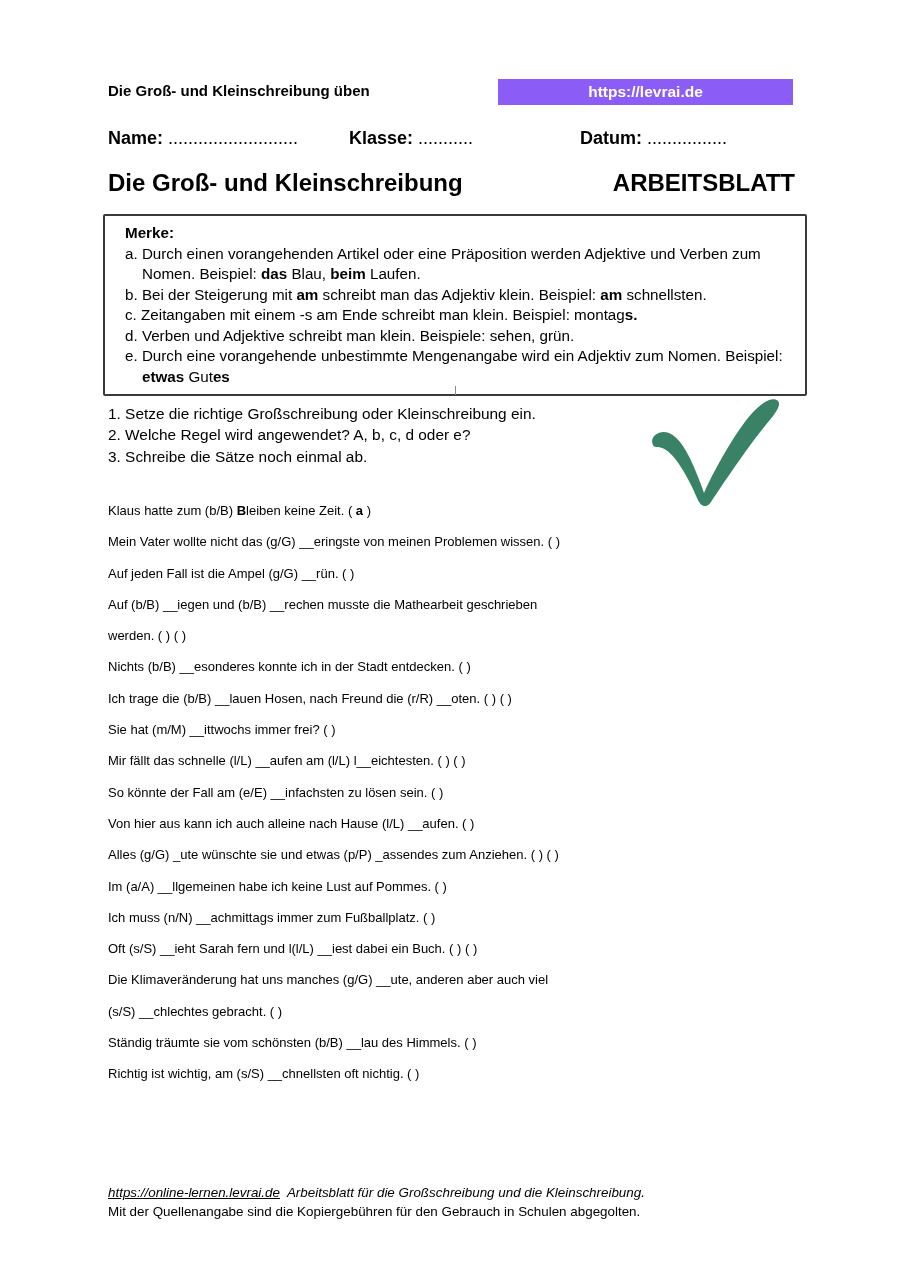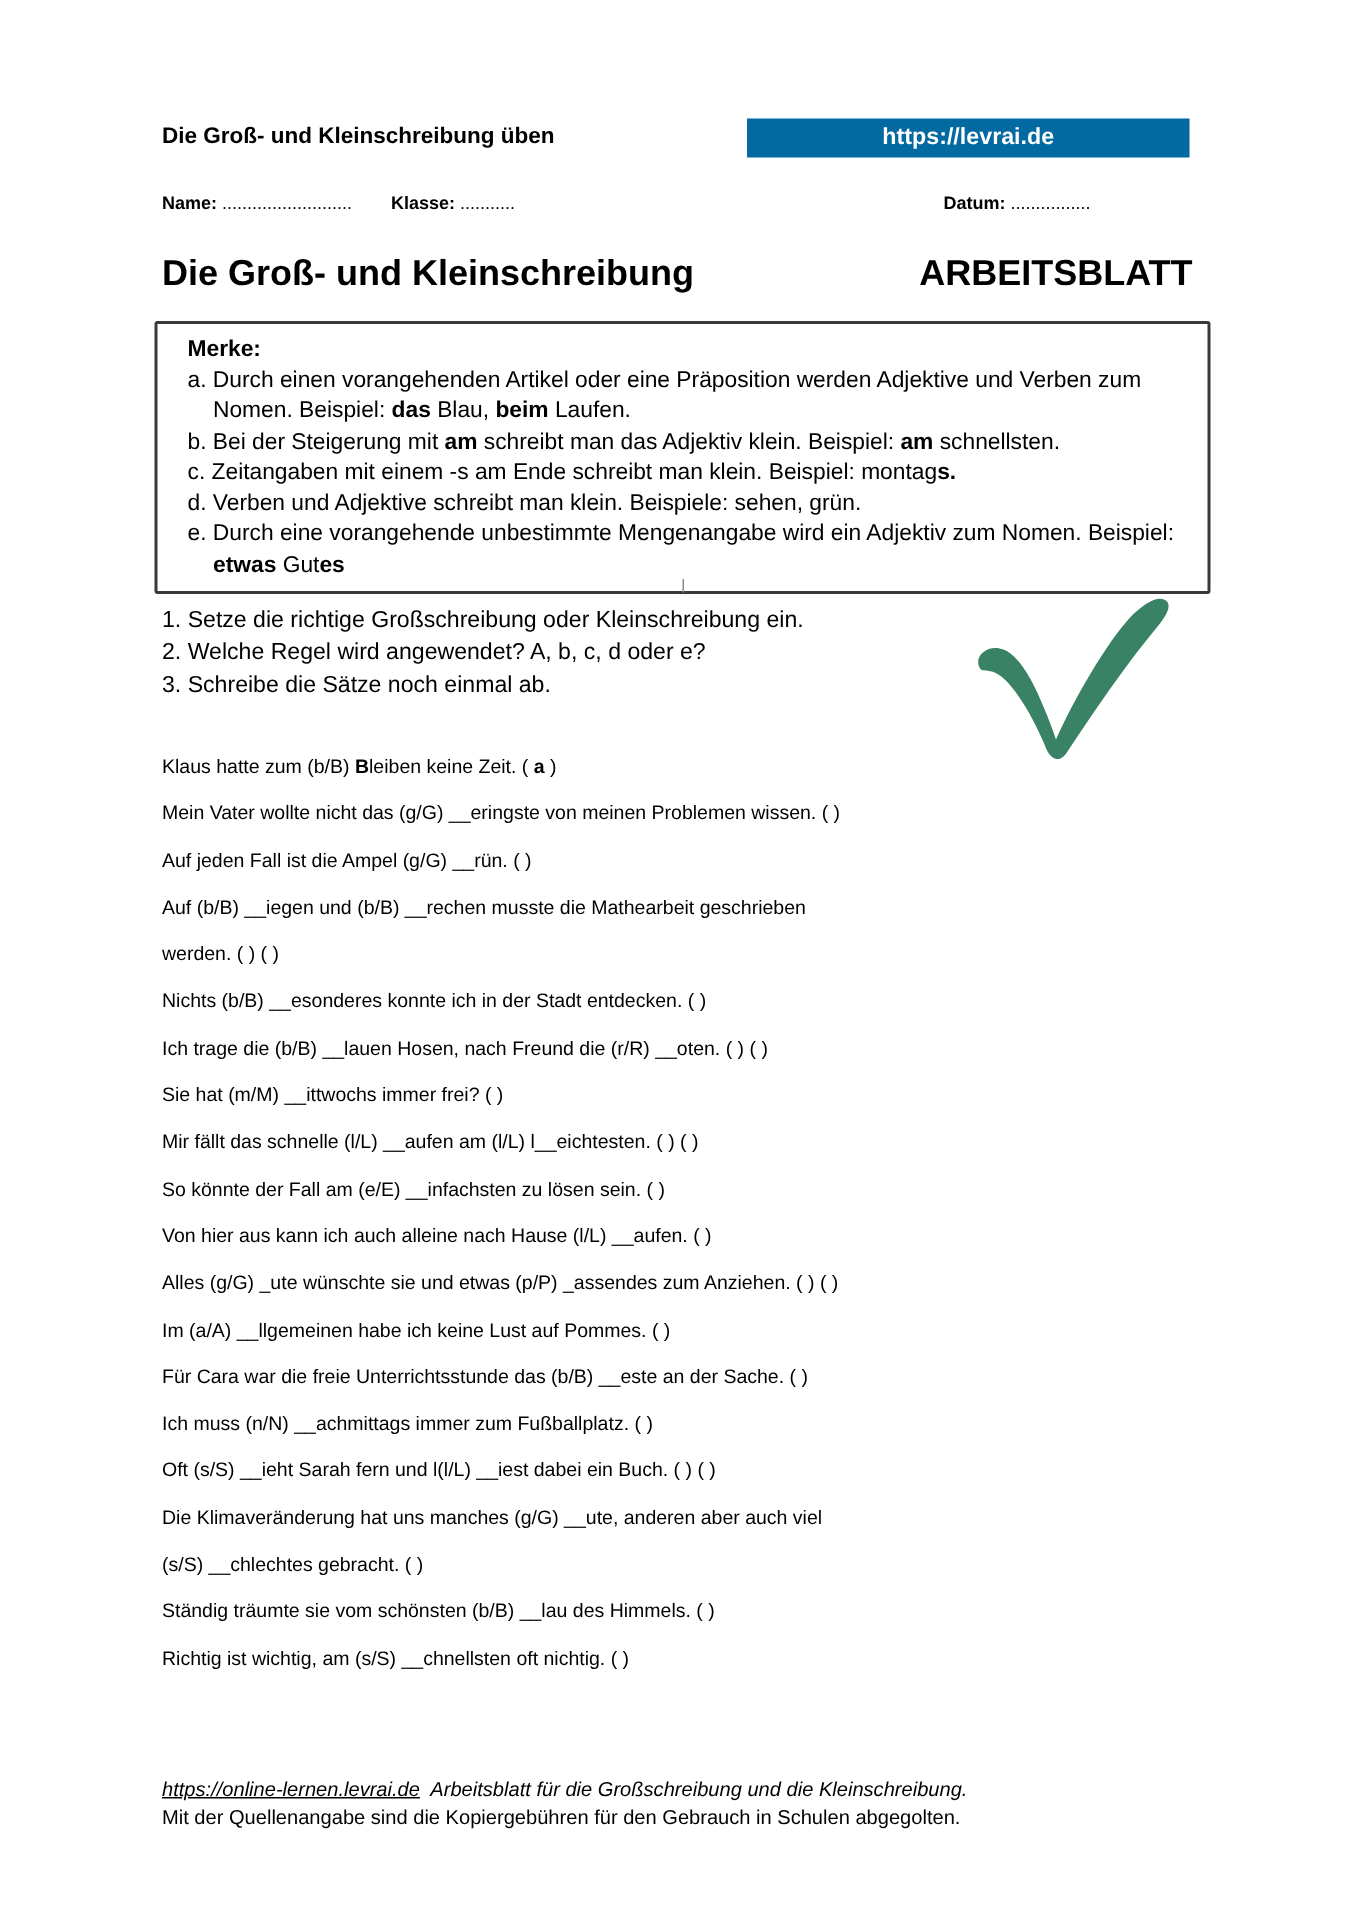--- a/index.html
+++ b/index.html
@@ -5,24 +5,24 @@
   html,body{margin:0;padding:0;background:#ffffff;}
   .sheet{
     position:relative;width:901px;height:1274px;background:#ffffff;
     font-family:"Liberation Sans","DejaVu Sans",sans-serif;color:#000;
     overflow:hidden;
     margin-top:28px;
   }
   .topic{position:absolute;left:108px;top:54px;font-size:15px;font-weight:bold;}
   .banner{
     position:absolute;left:498px;top:51px;width:295px;height:26px;
-    background:#0369a1;color:#ffffff;font-weight:bold;font-size:15.5px;
+    background:#8b5cf6;color:#ffffff;font-weight:bold;font-size:15.5px;
     text-align:center;line-height:26px;cursor:pointer;
   }
-  .fields-row{position:absolute;left:108px;top:100px;width:685px;display:flex;font-size:12px;}
+  .fields-row{position:absolute;left:108px;top:100px;width:685px;display:flex;font-size:18px;gap:25px;}
   .field-klasse{margin-left:26px;}
   .field-datum{margin-left:auto;margin-right:66px;}
   .title-row{
     position:absolute;left:108px;top:141px;width:687px;display:flex;
     justify-content:space-between;font-size:24px;font-weight:bold;
   }
   .merke-box{
     position:absolute;left:103px;top:186px;width:704px;box-sizing:border-box;
     border:2px solid #3a3a3a;border-radius:2px;
     padding:7px 22px 7px 20px;font-size:15.2px;line-height:20.5px;
@@ -86,21 +86,20 @@
     <div class="ex"><span>Auf (b/B) __iegen und (b/B) __rechen musste die Mathearbeit geschrieben</span></div>
     <div class="ex"><span>werden. ( ) ( )</span></div>
     <div class="ex"><span>Nichts (b/B) __esonderes konnte ich in der Stadt entdecken. ( )</span></div>
     <div class="ex"><span>Ich trage die (b/B) __lauen Hosen, nach Freund die (r/R) __oten. ( ) ( )</span></div>
     <div class="ex"><span>Sie hat (m/M) __ittwochs immer frei? ( )</span></div>
     <div class="ex"><span>Mir fällt das schnelle (l/L) __aufen am (l/L) l__eichtesten. ( ) ( )</span></div>
     <div class="ex"><span>So könnte der Fall am (e/E) __infachsten zu lösen sein. ( )</span></div>
     <div class="ex"><span>Von hier aus kann ich auch alleine nach Hause (l/L) __aufen. ( )</span></div>
     <div class="ex"><span>Alles (g/G) _ute wünschte sie und etwas (p/P) _assendes zum Anziehen. ( ) ( )</span></div>
     <div class="ex"><span>Im (a/A) __llgemeinen habe ich keine Lust auf Pommes. ( )</span></div>
-    <div class="ex"><span>Für Cara war die freie Unterrichtsstunde das (b/B) __este an der Sache. ( )</span></div>
     <div class="ex"><span>Ich muss (n/N) __achmittags immer zum Fußballplatz. ( )</span></div>
     <div class="ex"><span>Oft (s/S) __ieht Sarah fern und l(l/L) __iest dabei ein Buch. ( ) ( )</span></div>
     <div class="ex"><span>Die Klimaveränderung hat uns manches (g/G) __ute, anderen aber auch viel</span></div>
     <div class="ex"><span>(s/S) __chlechtes gebracht. ( )</span></div>
     <div class="ex"><span>Ständig träumte sie vom schönsten (b/B) __lau des Himmels. ( )</span></div>
     <div class="ex"><span>Richtig ist wichtig, am (s/S) __chnellsten oft nichtig. ( )</span></div>
   </div>
 
   <div class="footer">
     <div class="footer-line1"><span class="footer-link">https://online-lernen.levrai.de</span><span>  Arbeitsblatt für die Großschreibung und die Kleinschreibung.</span></div>

